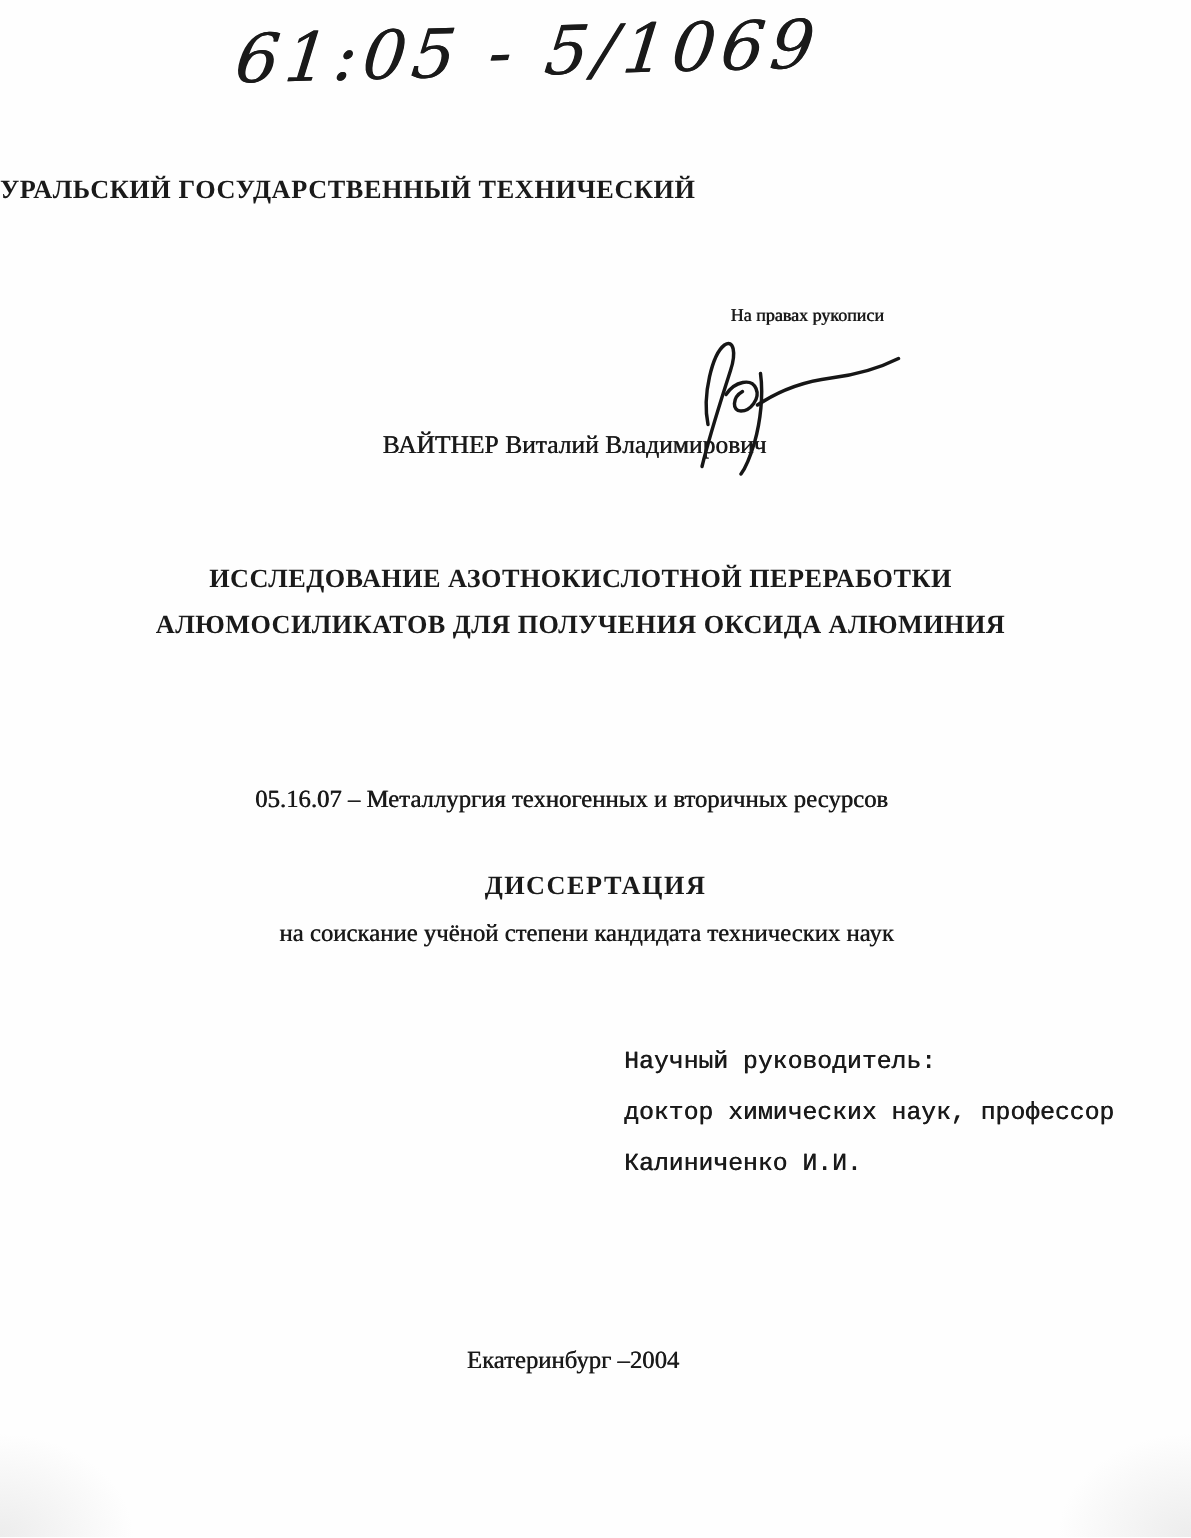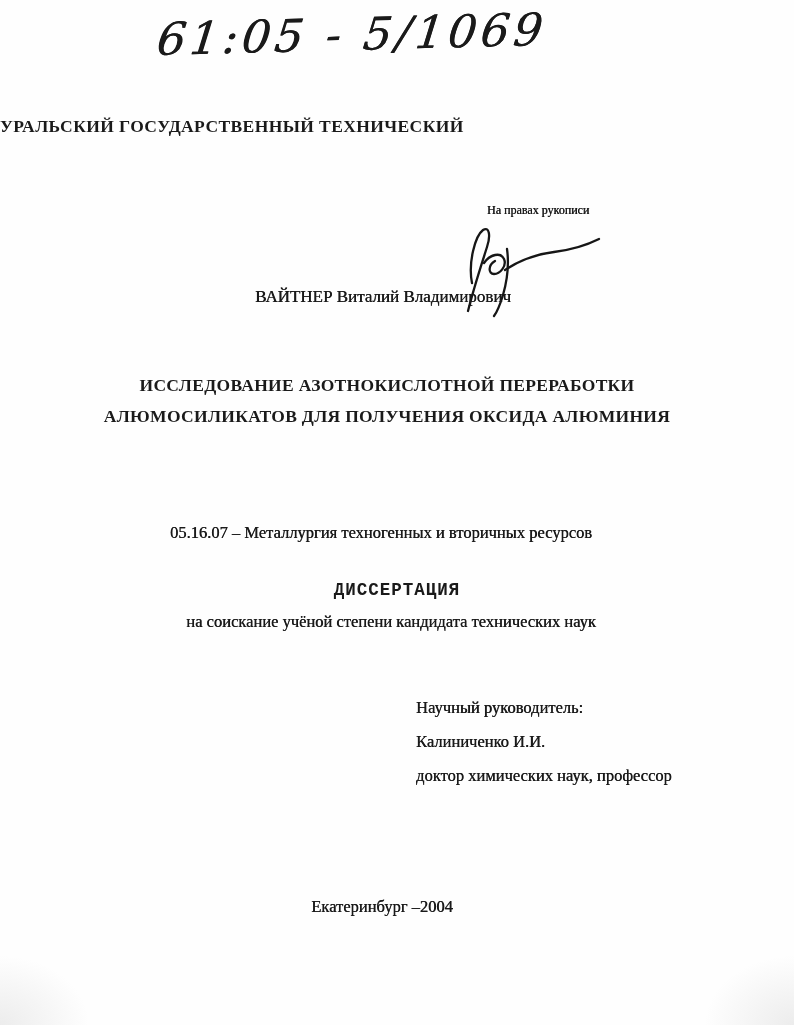--- a/index.html
+++ b/index.html
@@ -55,30 +55,30 @@
     transform:translateX(-10px);
   }
   .specialty {
     position:absolute; top:523px; left:0; width:100%;
     text-align:center; font-size:16.5px;
     transform:translateX(-16px);
   }
   .doc-type {
     position:absolute; top:580px; left:0; width:100%;
     text-align:center; font-weight:bold;
-    font-size:17.5px; letter-spacing:1px;font-family:Liberation Mono, monospace;
+    font-size:17.5px; letter-spacing:1px;
   }
   .degree-line {
     position:absolute; top:612px; left:0; width:100%;
     text-align:center; font-size:16.5px;
     transform:translateX(-6px);
   }
   .supervisor {
     position:absolute; top:691px; left:416px;
-    font-size:16.5px; line-height:34px;
+    font-size:16.5px; line-height:34px;font-family:Liberation Mono, monospace;
   }
   .city-year {
     position:absolute; top:897px; left:0; width:100%;
     text-align:center; font-size:16.5px;
     transform:translateX(-15px);
   }
 </style>
 </head>
 <body>
 
@@ -109,19 +109,19 @@
   </div>
 
   <div class="specialty scan-ink">05.16.07 – Металлургия техногенных и вторичных ресурсов</div>
 
   <div class="doc-type">ДИССЕРТАЦИЯ</div>
 
   <div class="degree-line scan-ink">на соискание учёной степени кандидата технических наук</div>
 
   <div class="supervisor">
     <div class="scan-ink">Научный руководитель:</div>
+    <div class="scan-ink">доктор химических наук, профессор</div>
     <div class="scan-ink">Калиниченко И.И.</div>
-    <div class="scan-ink">доктор химических наук, профессор</div>
   </div>
 
   <div class="city-year scan-ink">Екатеринбург –2004</div>
 
 </div>
 
 </body></html>

